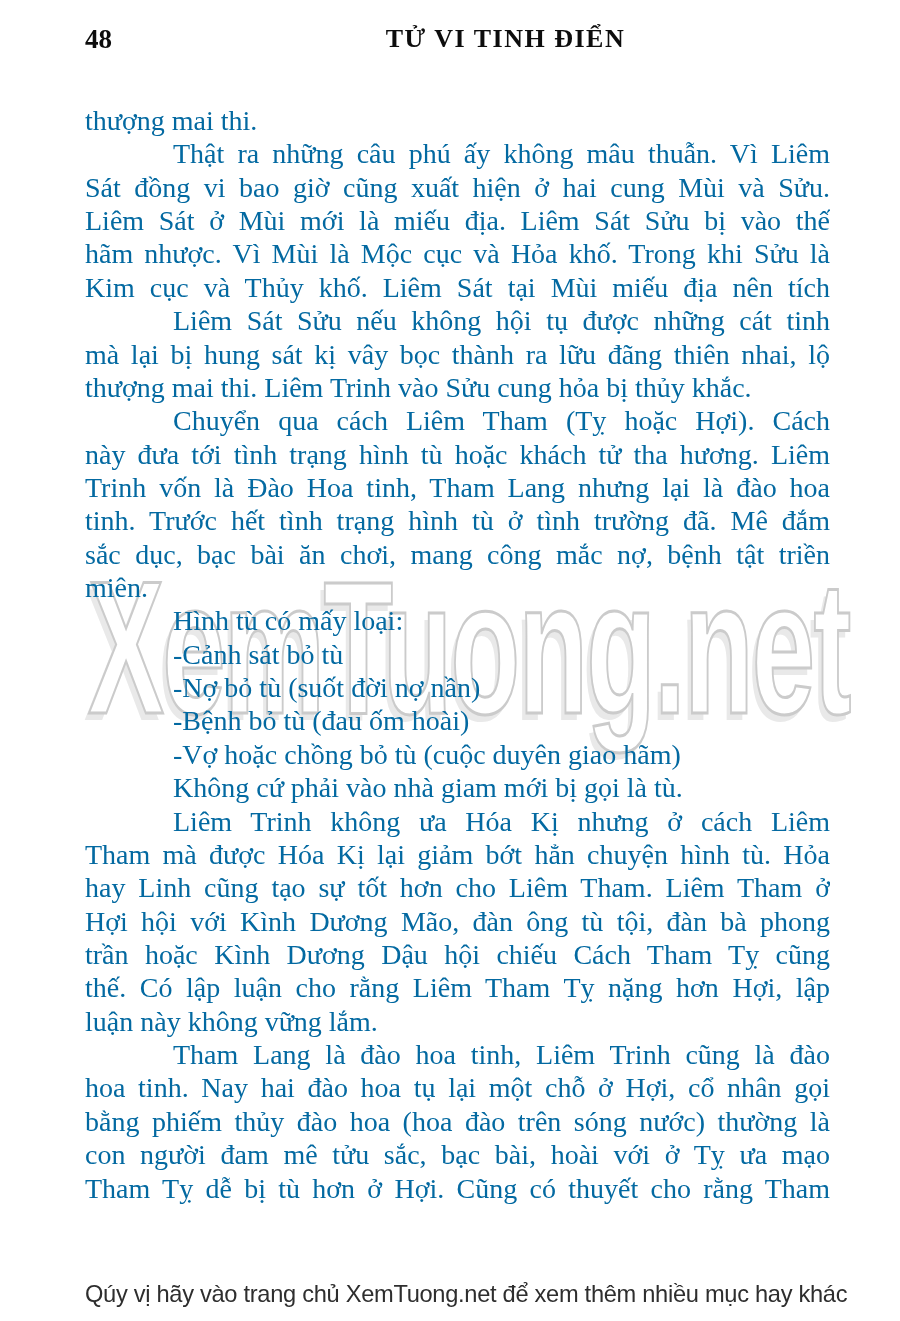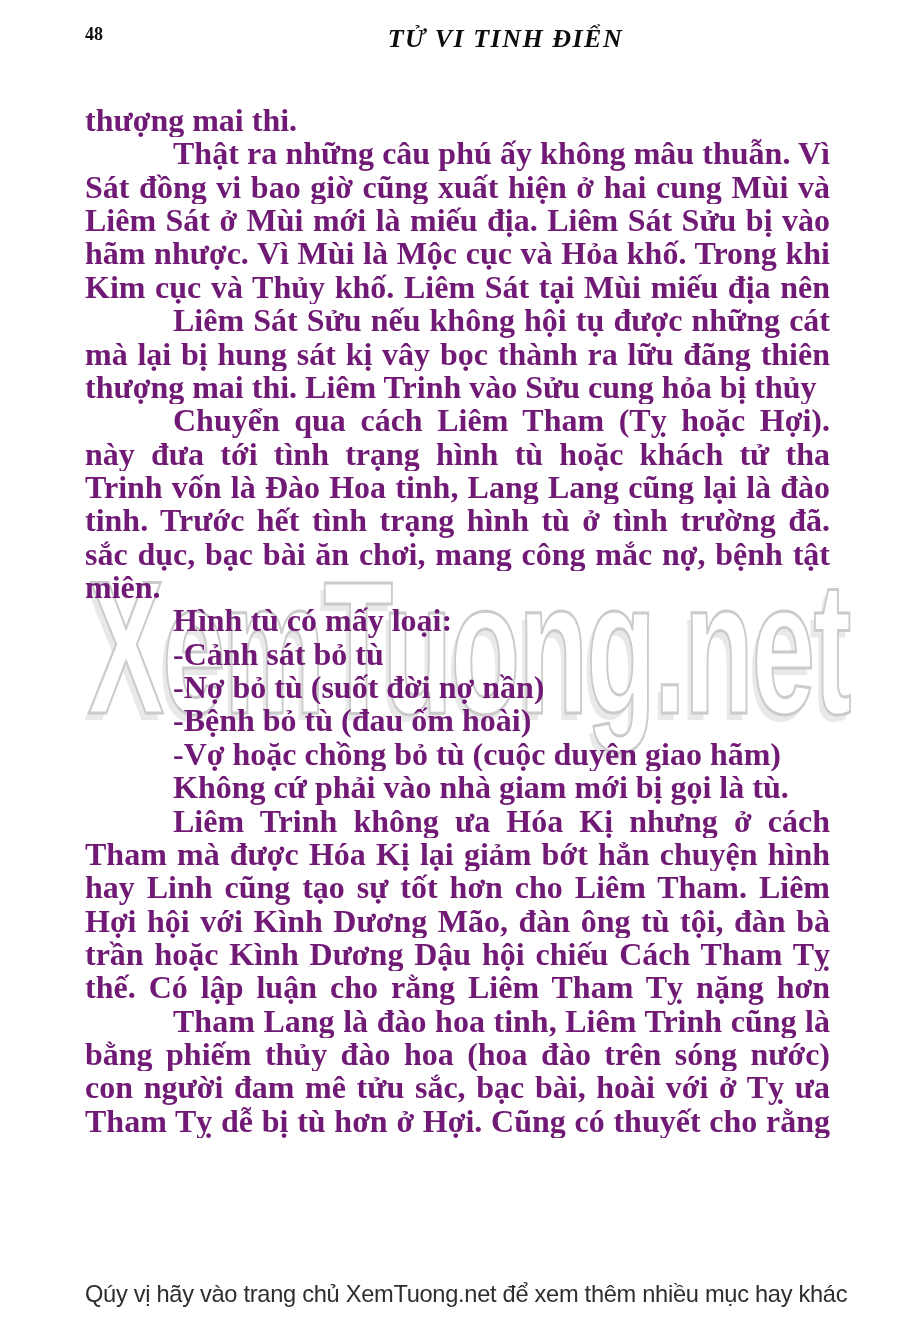--- a/index.html
+++ b/index.html
@@ -14,32 +14,31 @@
   }
   
   .header {
     position: absolute;
     top: 24px; left: 85px; right: 70px;
     height: 36px;
   }
   .page-number {
     position: absolute;
     left: 0; top: 0;
-    font-size: 18px;
+    font-size: 27px;
     font-weight: 700;
   }
   .page-title {
     display: block;
     text-align: center;
     transform: translateX(48px);
     font-size: 26px;
     font-weight: 700;
     letter-spacing: 1.5px;
     white-space: nowrap;
-    font-style: italic;
   }
   
   .watermark {
     position: absolute;
     top: 552px;
     left: 88px;
     z-index: 0;
     font-family: "Liberation Sans", sans-serif;
     font-weight: 700;
     font-size: 190px;
@@ -53,23 +52,23 @@
     transform-origin: left top;
     pointer-events: none;
   }
   
   .body-text {
     position: absolute;
     top: 104px;
     left: 85px;
     width: 745px;
     z-index: 1;
-    font-size: 32px;
-    font-weight: 700;
-    color: #701a75;
+    font-size: 28px;
+    font-weight: 400;
+    color: #0369a1;
   }
   .line {
     height: 33.37px;
     line-height: 33.37px;
     overflow: hidden;
     white-space: normal;
     text-align: left;
   }
   .line.just {
     text-align: justify;
@@ -110,37 +109,39 @@
       <div class="line indent just">Thật ra những câu phú ấy không mâu thuẫn. Vì Liêm</div>
       <div class="line just">Sát đồng vi bao giờ cũng xuất hiện ở hai cung Mùi và Sửu.</div>
       <div class="line just">Liêm Sát ở Mùi mới là miếu địa. Liêm Sát Sửu bị vào thế</div>
       <div class="line just">hãm nhược. Vì Mùi là Mộc cục và Hỏa khố. Trong khi Sửu là</div>
       <div class="line just">Kim cục và Thủy khố. Liêm Sát tại Mùi miếu địa nên tích</div>
       <div class="line indent just">Liêm Sát Sửu nếu không hội tụ được những cát tinh</div>
       <div class="line just">mà lại bị hung sát kị vây bọc thành ra lữu đãng thiên nhai, lộ</div>
       <div class="line">thượng mai thi. Liêm Trinh vào Sửu cung hỏa bị thủy khắc.</div>
       <div class="line indent just">Chuyển qua cách Liêm Tham (Tỵ hoặc Hợi). Cách</div>
       <div class="line just">này đưa tới tình trạng hình tù hoặc khách tử tha hương. Liêm</div>
-      <div class="line just">Trinh vốn là Đào Hoa tinh, Lang Lang cũng lại là đào hoa</div>
+      <div class="line just">Trinh vốn là Đào Hoa tinh, Tham Lang nhưng lại là đào hoa</div>
       <div class="line just">tinh. Trước hết tình trạng hình tù ở tình trường đã. Mê đắm</div>
       <div class="line just">sắc dục, bạc bài ăn chơi, mang công mắc nợ, bệnh tật triền</div>
       <div class="line">miên.</div>
       <div class="line indent">Hình tù có mấy loại:</div>
       <div class="line indent">-Cảnh sát bỏ tù</div>
       <div class="line indent">-Nợ bỏ tù (suốt đời nợ nần)</div>
       <div class="line indent">-Bệnh bỏ tù (đau ốm hoài)</div>
       <div class="line indent">-Vợ hoặc chồng bỏ tù (cuộc duyên giao hãm)</div>
       <div class="line indent">Không cứ phải vào nhà giam mới bị gọi là tù.</div>
       <div class="line indent just">Liêm Trinh không ưa Hóa Kị nhưng ở cách Liêm</div>
       <div class="line just">Tham mà được Hóa Kị lại giảm bớt hẳn chuyện hình tù. Hỏa</div>
       <div class="line just">hay Linh cũng tạo sự tốt hơn cho Liêm Tham. Liêm Tham ở</div>
       <div class="line just">Hợi hội với Kình Dương Mão, đàn ông tù tội, đàn bà phong</div>
       <div class="line just">trần hoặc Kình Dương Dậu hội chiếu Cách Tham Tỵ cũng</div>
       <div class="line just">thế. Có lập luận cho rằng Liêm Tham Tỵ nặng hơn Hợi, lập</div>
+      <div class="line">luận này không vững lắm.</div>
       <div class="line indent just">Tham Lang là đào hoa tinh, Liêm Trinh cũng là đào</div>
+      <div class="line just">hoa tinh. Nay hai đào hoa tụ lại một chỗ ở Hợi, cổ nhân gọi</div>
       <div class="line just">bằng phiếm thủy đào hoa (hoa đào trên sóng nước) thường là</div>
       <div class="line just">con người đam mê tửu sắc, bạc bài, hoài với ở Tỵ ưa mạo</div>
       <div class="line just">Tham Tỵ dễ bị tù hơn ở Hợi. Cũng có thuyết cho rằng Tham</div>
     </div>
 
   <div class="footer">Qúy vị hãy vào trang chủ XemTuong.net để xem thêm nhiều mục hay khác</div>
 
 </div>
 
 </body></html>

